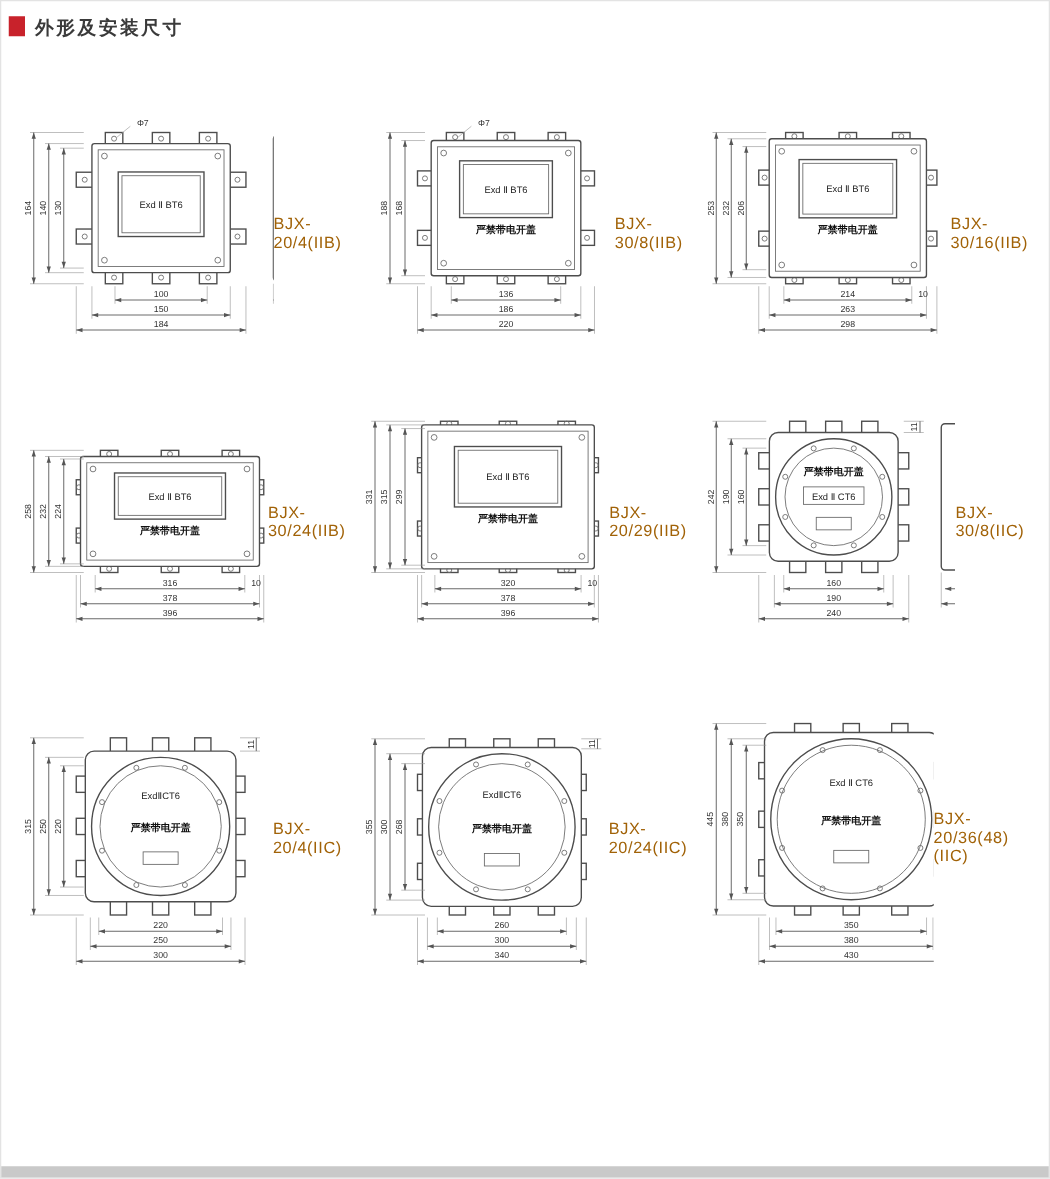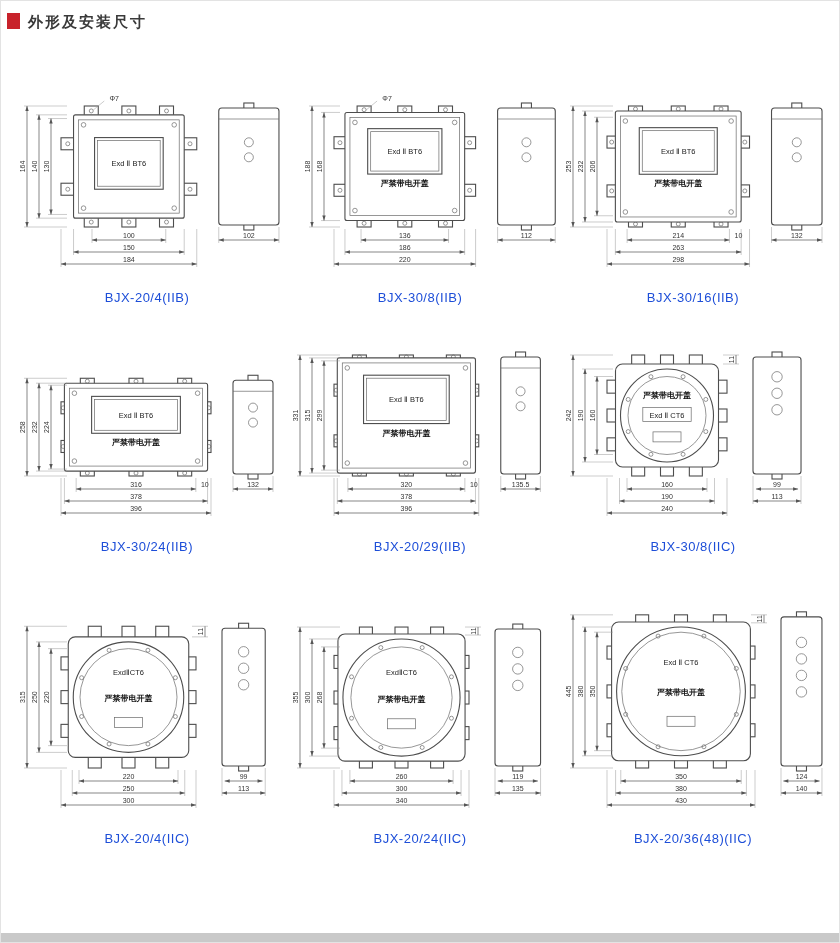--- a/index.html
+++ b/index.html
@@ -3,22 +3,22 @@
 <meta charset="utf-8">
 <style>
   *{margin:0;padding:0;box-sizing:border-box}
   html,body{width:840px;height:943px}
   body{background:#fff;font-family:"Liberation Sans",sans-serif;overflow:hidden}
   .page{position:relative;width:840px;height:943px;background:#fff;border:1px solid #e3e3e3}
   header{display:flex;align-items:flex-start;gap:8px;padding:12px 0 8px 6px}
   .accent{width:13px;height:16px;display:inline-block}
   h1{font-size:15px;font-weight:bold;color:#3a3a3a;letter-spacing:2px}
   .grid{display:grid;grid-template-columns:repeat(3,273px);justify-content:center;margin-top:42px;row-gap:26px}
-  .cell{display:flex;flex-direction:column;align-items:center}
-  figcaption{font-size:13px;color:#1d4ed8;margin-top:3px;letter-spacing:.5px}
+  .cell{display:flex;flex-direction:row;align-items:center}
+  figcaption{font-size:13px;color:#a16207;margin-top:3px;letter-spacing:.5px}
   svg{display:block}
   svg .part{fill:#fff;stroke:#4d4d4d;stroke-width:1.1}
   svg .partThin{fill:none;stroke:#6a6a6a;stroke-width:.7}
   svg .dim{stroke:#555;stroke-width:.7}
   svg .ext{stroke:#999;stroke-width:.5}
   svg .arr{fill:#555;stroke:none}
   svg text{font-family:"Liberation Sans",sans-serif}
   svg .dimtext{font-size:7px;fill:#333;text-anchor:middle}
   svg .lbl{font-size:7.5px;fill:#222;text-anchor:middle}
   svg .lblBold{font-size:8px;font-weight:bold;fill:#111;text-anchor:middle}

